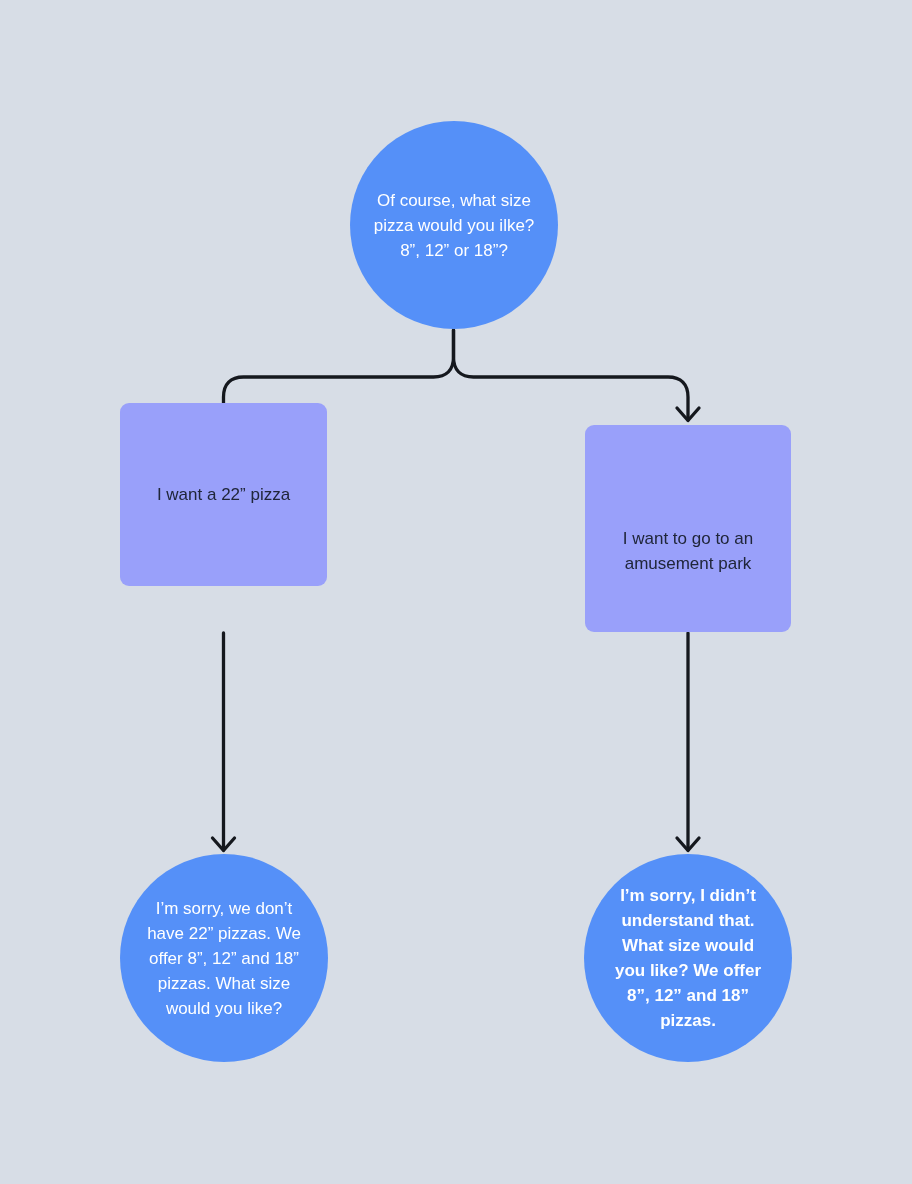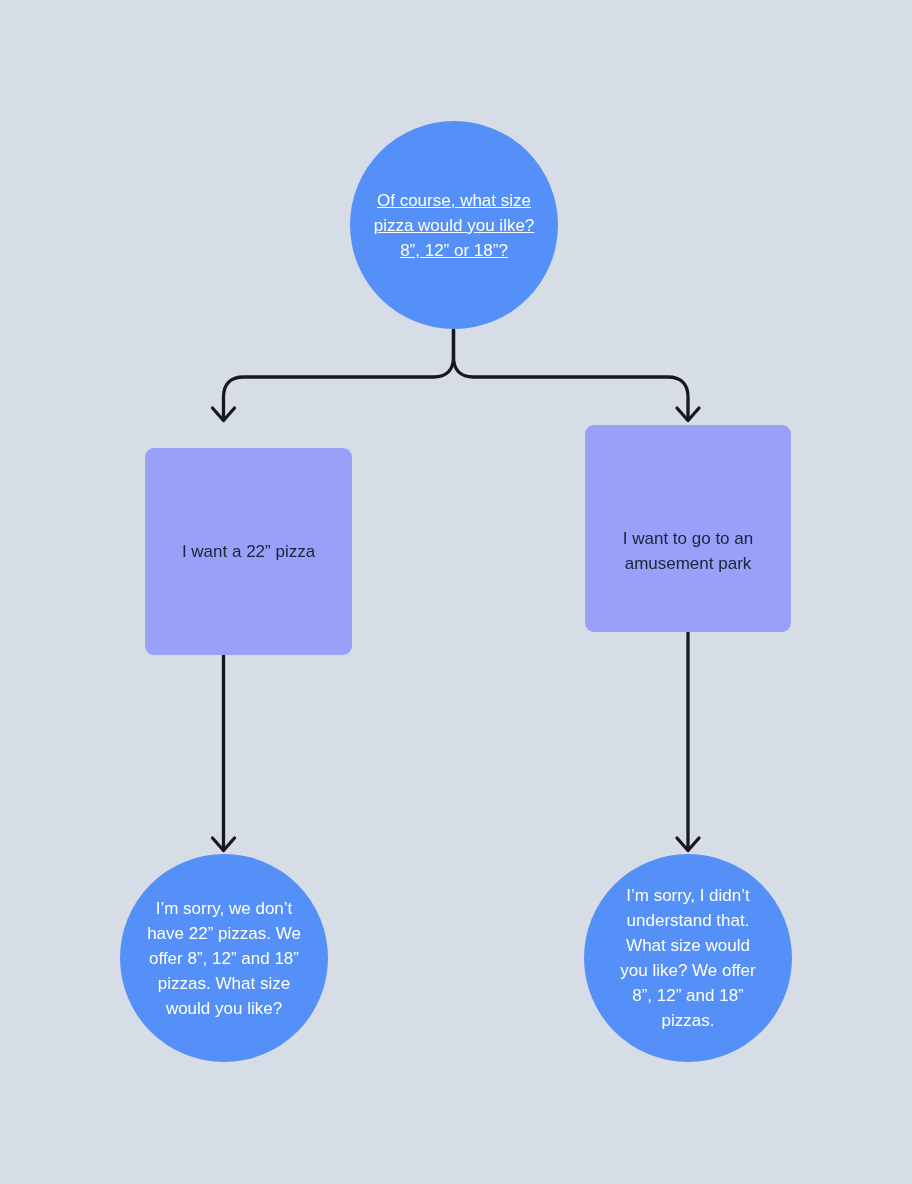--- a/index.html
+++ b/index.html
@@ -12,29 +12,29 @@
   .connectors path{stroke:currentColor;stroke-width:3.3;fill:none;stroke-linecap:round;stroke-linejoin:round;}
   .node{
     position:absolute;display:flex;align-items:center;justify-content:center;
     text-align:center;box-sizing:border-box;
   }
   .node .label{font-size:17px;line-height:25px;font-weight:400;}
   .circle{border-radius:50%;background:var(--circle-fill,#5590f8);color:var(--circle-text-color,#ffffff);}
   .square{border-radius:9px;background:var(--square-fill,#99a0fa);color:var(--square-text-color,#20263a);}
 
   .node-root{left:350px;top:121px;width:208px;height:208px;}
-  .node-root .label{width:164px;text-decoration:underline;}
-  .node-left-square{left:120px;top:448px;width:207px;height:207px;margin-left:25px;}
+  .node-root .label{width:164px;}
+  .node-left-square{left:120px;top:403px;width:207px;height:183px;}
   .node-left-square .label{width:170px;}
   .node-right-square{left:585px;top:425px;width:206px;height:207px;}
   .node-right-square .label{width:152px;margin-top:44px;}
   .node-left-circle{left:120px;top:854px;width:208px;height:208px;}
   .node-left-circle .label{width:160px;}
   .node-right-circle{left:584px;top:854px;width:208px;height:208px;}
-  .node-right-circle .label{width:152px;}
+  .node-right-circle .label{width:152px;font-weight:bold;}
 </style>
 </head>
 <body>
 
 <div class="canvas">
 
   <svg class="connectors" width="912" height="1184" viewBox="0 0 912 1184" aria-hidden="true">
 
     <path d="M453.5 330 V357 C453.5 370 446.5 377 433.5 377 H243.5 C230.5 377 223.5 384 223.5 397 V420"></path>
     <path d="M212.5 408 L223.5 420.5 L234.5 408"></path>

